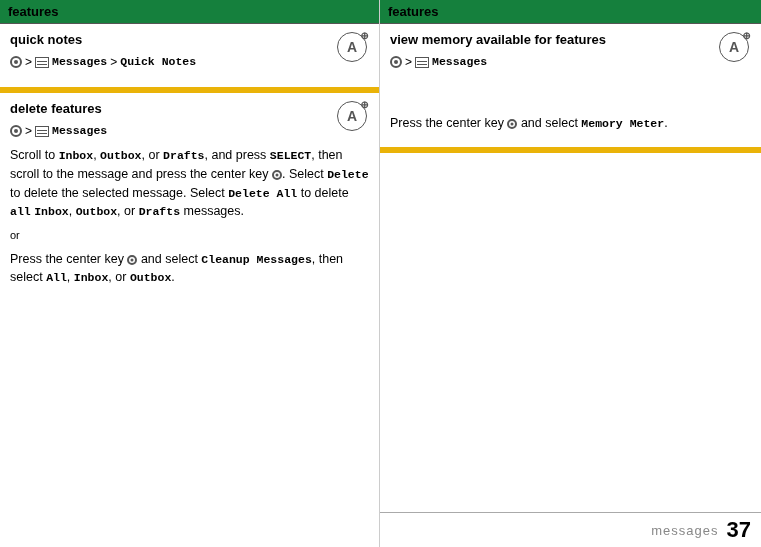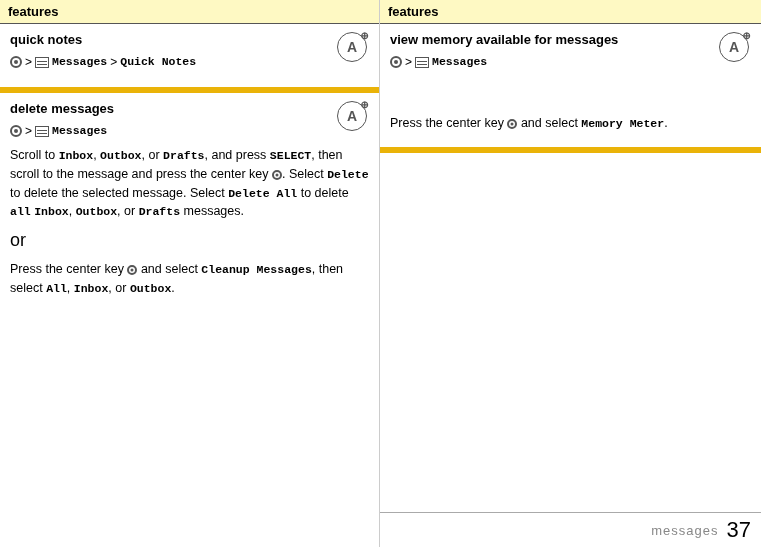--- a/index.html
+++ b/index.html
@@ -30,21 +30,21 @@
     }
 
     
     .right-col {
       flex: 1;
       display: flex;
       flex-direction: column;
     }
 
     .col-header {
-      background: #fef9c3;
+      background: #15803d;
       border-bottom: 1px solid #555;
       padding: 4px 8px;
       font-size: 13px;
       font-weight: bold;
       color: #000;
     }
 
     .section {
       border-bottom: 6px solid #eab308;
       padding: 8px 10px 10px 10px;
@@ -156,21 +156,21 @@
     .a-icon .plus-sign {
       position: absolute;
       top: -3px;
       right: -3px;
       font-size: 10px;
       color: #555;
       font-weight: bold;
     }
 
     .or-text {
-      font-size: 18px;
+      font-size: 11px;
       color: #000;
       margin: 4px 0;
     }
 
     
     .footer {
       display: flex;
       justify-content: flex-end;
       align-items: center;
       padding: 4px 10px;
@@ -179,21 +179,21 @@
     }
 
     .footer-text {
       font-size: 13px;
       color: #888;
       letter-spacing: 1px;
     }
 
     .footer-page {
       font-size: 22px;
-      font-weight: normal;
+      font-weight: bold;
       color: #000;
       margin-left: 8px;
     }
 
     .right-col .section-body p.center-key-text {
       margin-bottom: 4px;
       margin-top: 43px;
     }
   </style>
 </head>
@@ -218,21 +218,21 @@
           <span class="arrow">&gt;</span>
           <span class="msg-icon"></span>
           <span class="bold-text">Messages</span>
           <span class="arrow">&gt;</span>
           <span class="bold-text">Quick Notes</span>
         </div>
       </div>
     </div>
 
     <div class="section" style="border-bottom:none;flex:1;">
-      <div class="section-title">delete messages</div>
+      <div class="section-title">delete features</div>
       <div class="section-icon">
         <div class="a-icon">
           <span>A</span>
           <span class="plus-sign">⊕</span>
         </div>
       </div>
       <div class="section-body">
         <div class="nav-path">
           <span class="bullet-icon"></span>
           <span class="arrow">&gt;</span>
@@ -243,21 +243,21 @@
         <p class="or-text">or</p>
         <p>Press the center key <span class="bullet-icon" style="display:inline-block;width:10px;height:10px;border:2px solid #555;border-radius:50%;position:relative;top:2px;"><span style="position:absolute;width:3px;height:3px;background:#555;border-radius:50%;top:50%;left:50%;transform:translate(-50%,-50%);display:block;"></span></span> and select <span class="bold-text">Cleanup Messages</span>, then select <span class="bold-text">All</span>, <span class="bold-text">Inbox</span>, or <span class="bold-text">Outbox</span>.</p>
       </div>
     </div>
   </div>
 
   <div class="right-col">
     <div class="col-header">features</div>
 
     <div class="section">
-      <div class="section-title">view memory available for messages</div>
+      <div class="section-title">view memory available for features</div>
       <div class="section-icon">
         <div class="a-icon">
           <span>A</span>
           <span class="plus-sign">⊕</span>
         </div>
       </div>
       <div class="section-body">
         <div class="nav-path">
           <span class="bullet-icon"></span>
           <span class="arrow">&gt;</span>

